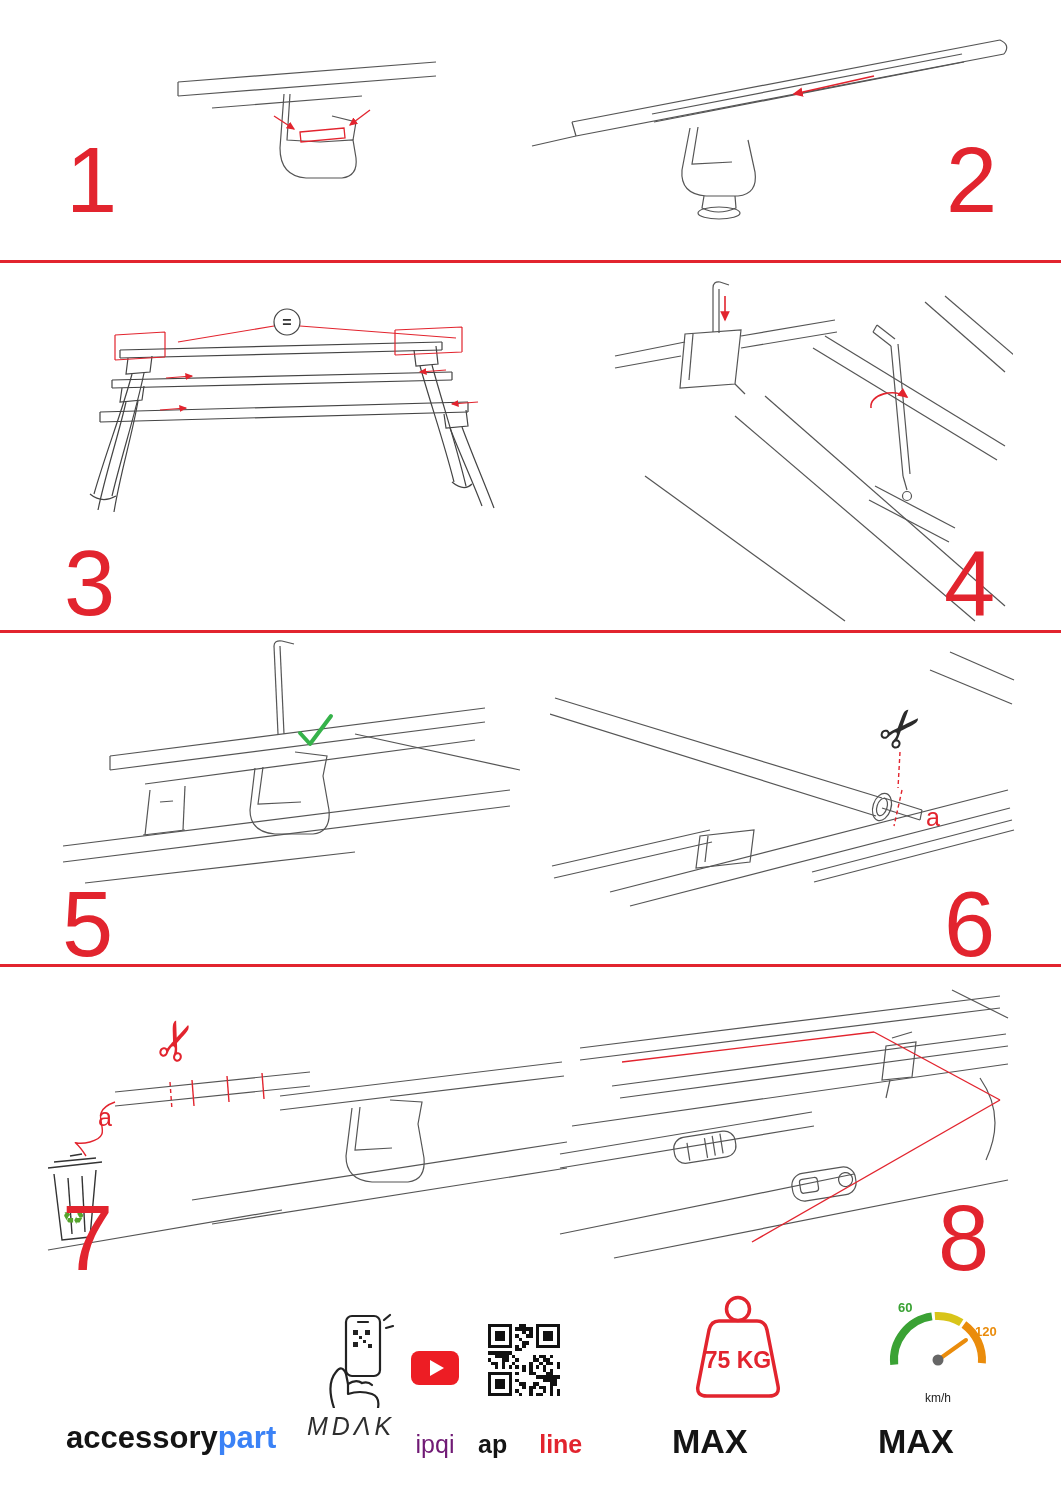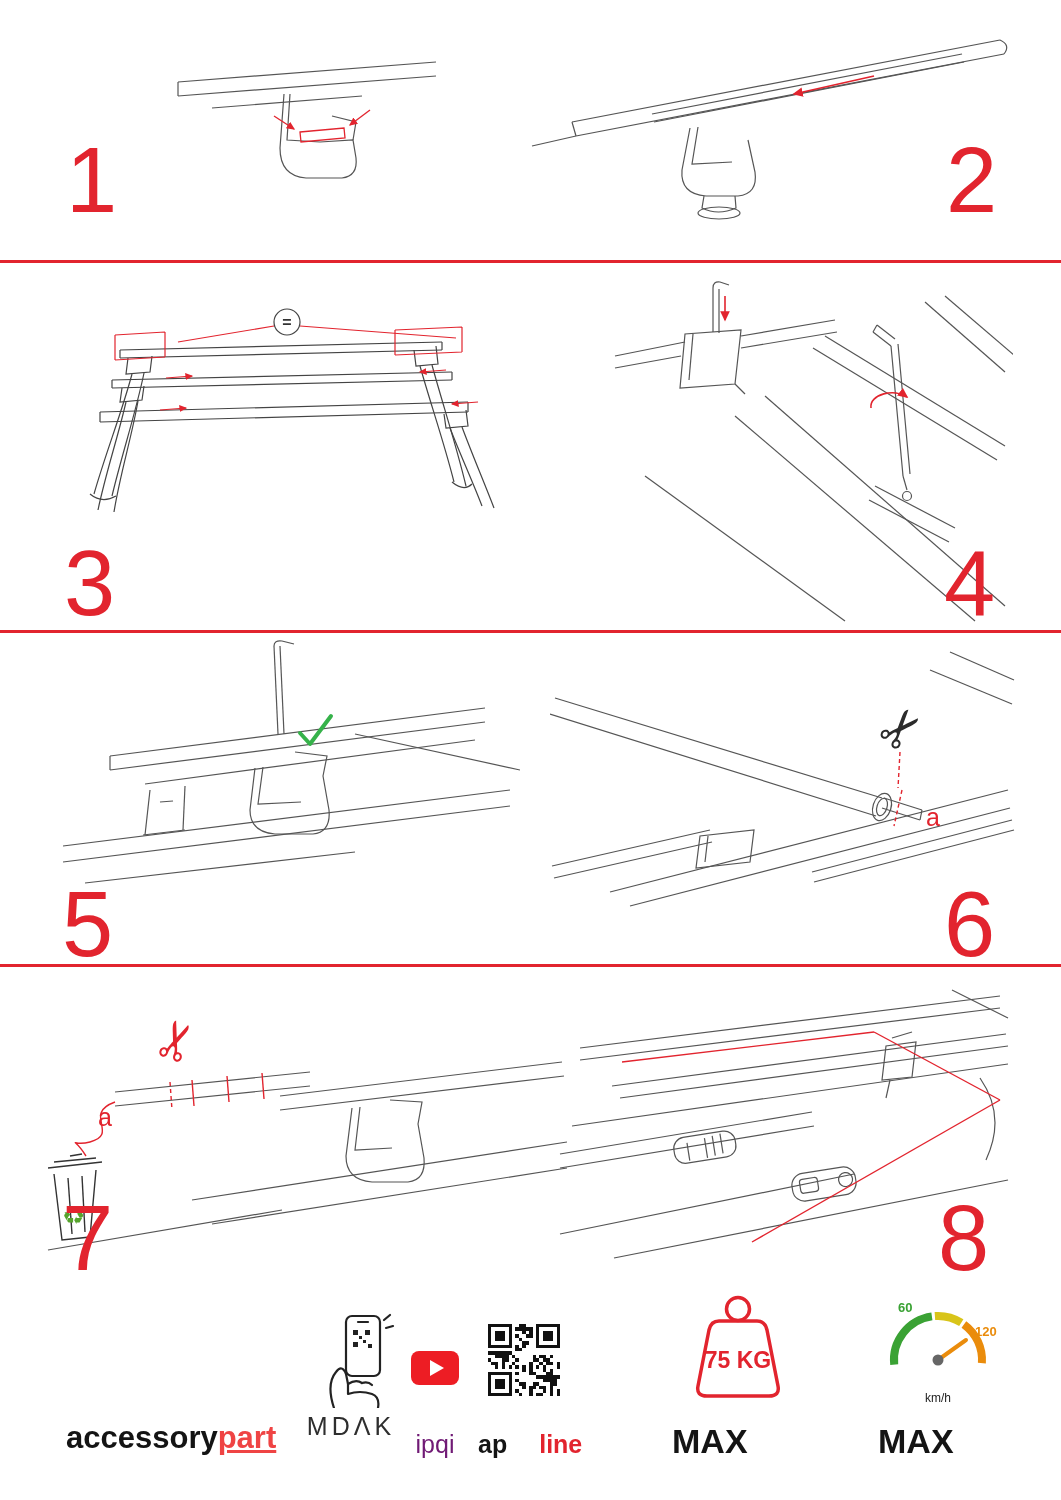--- a/index.html
+++ b/index.html
@@ -15,23 +15,23 @@
   }
   .divider { position:absolute; left:0; width:1061px; height:3px; background:#e2242e; }
   svg { display:block; }
   svg text { font-family:"Liberation Sans", sans-serif; }
   svg text.glyph { font-family:"DejaVu Sans", sans-serif; }
 
   
   .product-name { position:absolute; left:64px; top:1326px; font-size:47px; font-weight:700;
     color:#28258d; letter-spacing:2px; }
   .brand-line { position:absolute; left:66px; top:1420px; font-size:31px; font-weight:700; color:#141414; }
-  .brand-line .red { color:#ef4444;text-decoration:underline; }
+  .brand-line .red { color:#3b82f6; }
   .partner-label { position:absolute; text-align:center; font-size:25px; color:#2e2e2e; }
-  .label-mdak { left:296px; top:1412px; width:110px; letter-spacing:4px; font-weight:500; }
+  .label-mdak { left:296px; top:1412px; width:110px; letter-spacing:4px; font-weight:500;font-style:italic; }
   .label-ipqi { left:402px; top:1430px; width:66px; color:#701a75; font-weight:400; }
   .label-apline { left:478px; top:1430px; width:96px; font-weight:600; color:#141414; }
   .label-apline .red { color:#e2242e;margin-left:32px; }
   .max-label { position:absolute; text-align:left; font-size:34px; font-weight:700; color:#141414; }
   .max-weight { left:672px; top:1422px; width:134px; }
   .max-speed { left:878px; top:1422px; width:124px; }
 </style>
 </head>
 <body>
 

